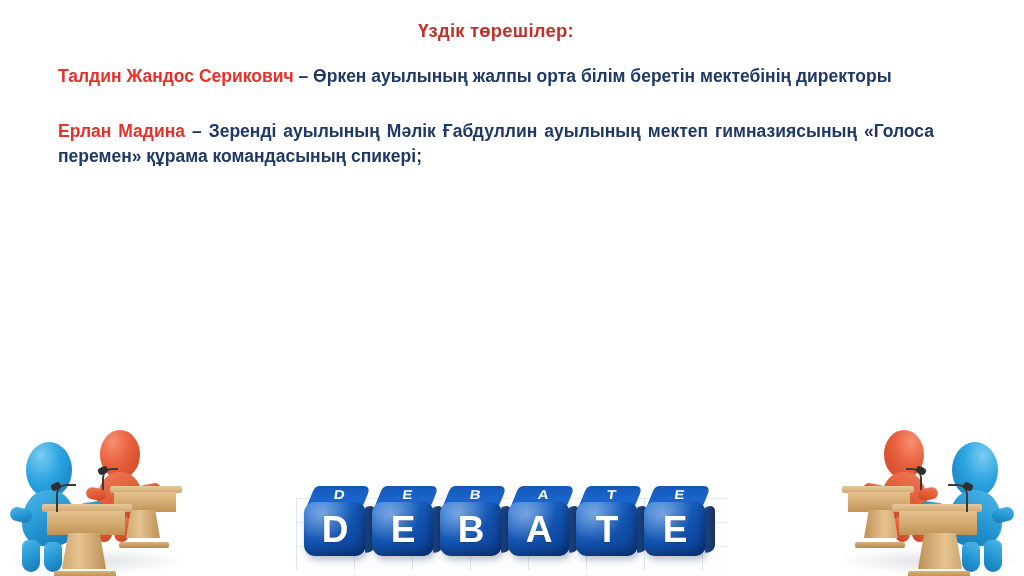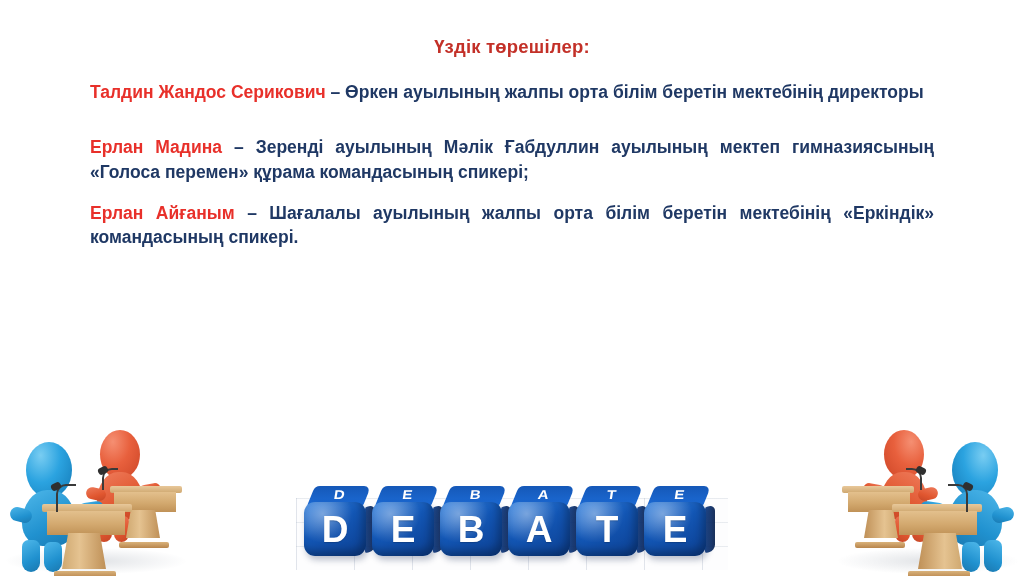--- a/index.html
+++ b/index.html
@@ -21,41 +21,41 @@
     height: 576px;
     background: #ffffff;
   }
 
   
   .content {
     position: absolute;
     left: 0;
     top: 0;
     width: 992px;
-    padding: 16px;
+    padding: 0;
   }
 
   .heading {
     text-align: center;
     color: #C33028;
     font-weight: bold;
     font-size: 18.5px;
     letter-spacing: 0.2px;
   }
   .heading.first { margin: 20px 0 0 0; }
   .heading.second { margin: 0; }
 
   .para {
     color: #1F3864;
     font-size: 17.5px;
     font-weight: bold;
     line-height: 1.42;
     text-align: justify;
     padding: 0 58px 0 58px;
-    margin: 16px;
+    margin: 0;
     -webkit-hyphens: none;
     hyphens: none;
   }
   .para .name {
     color: #E8302A;
     font-weight: bold;
   }
   .para .dash { color: #1F3864; }
 
   
@@ -242,23 +242,20 @@
     <p class="para" style="margin-top:22px;">
       <span class="name">Талдин Жандос Серикович</span><span class="dash"> – </span><span>Өркен ауылының жалпы орта білім беретін мектебінің директоры</span>
     </p>
 
 
 
     <p class="para" style="margin-top:30px;">
       <span class="name">Ерлан Мадина</span><span class="dash"> – </span><span>Зеренді ауылының Мәлік Ғабдуллин ауылының мектеп гимназиясының «Голоса перемен»  құрама командасының спикері;</span>
     </p>
 
-    <p class="para" style="margin-top:16px;">
-      <span class="name">Ерлан Айғаным</span><span class="dash"> – </span><span>Шағалалы ауылының жалпы орта білім беретін мектебінің «Еркіндік» командасының спикері.</span>
-    </p>
 
   </div>
 
   <div class="artwork">
 
     <div class="fig-group left">
       <div class="shadow-blob" style="left:6px;width:180px;height:26px;"></div>
 
       <div class="person" style="left:84px;bottom:38px;width:74px;height:108px;">
         <div class="head red-fill" style="left:16px;top:0;width:40px;height:49px;"></div>

